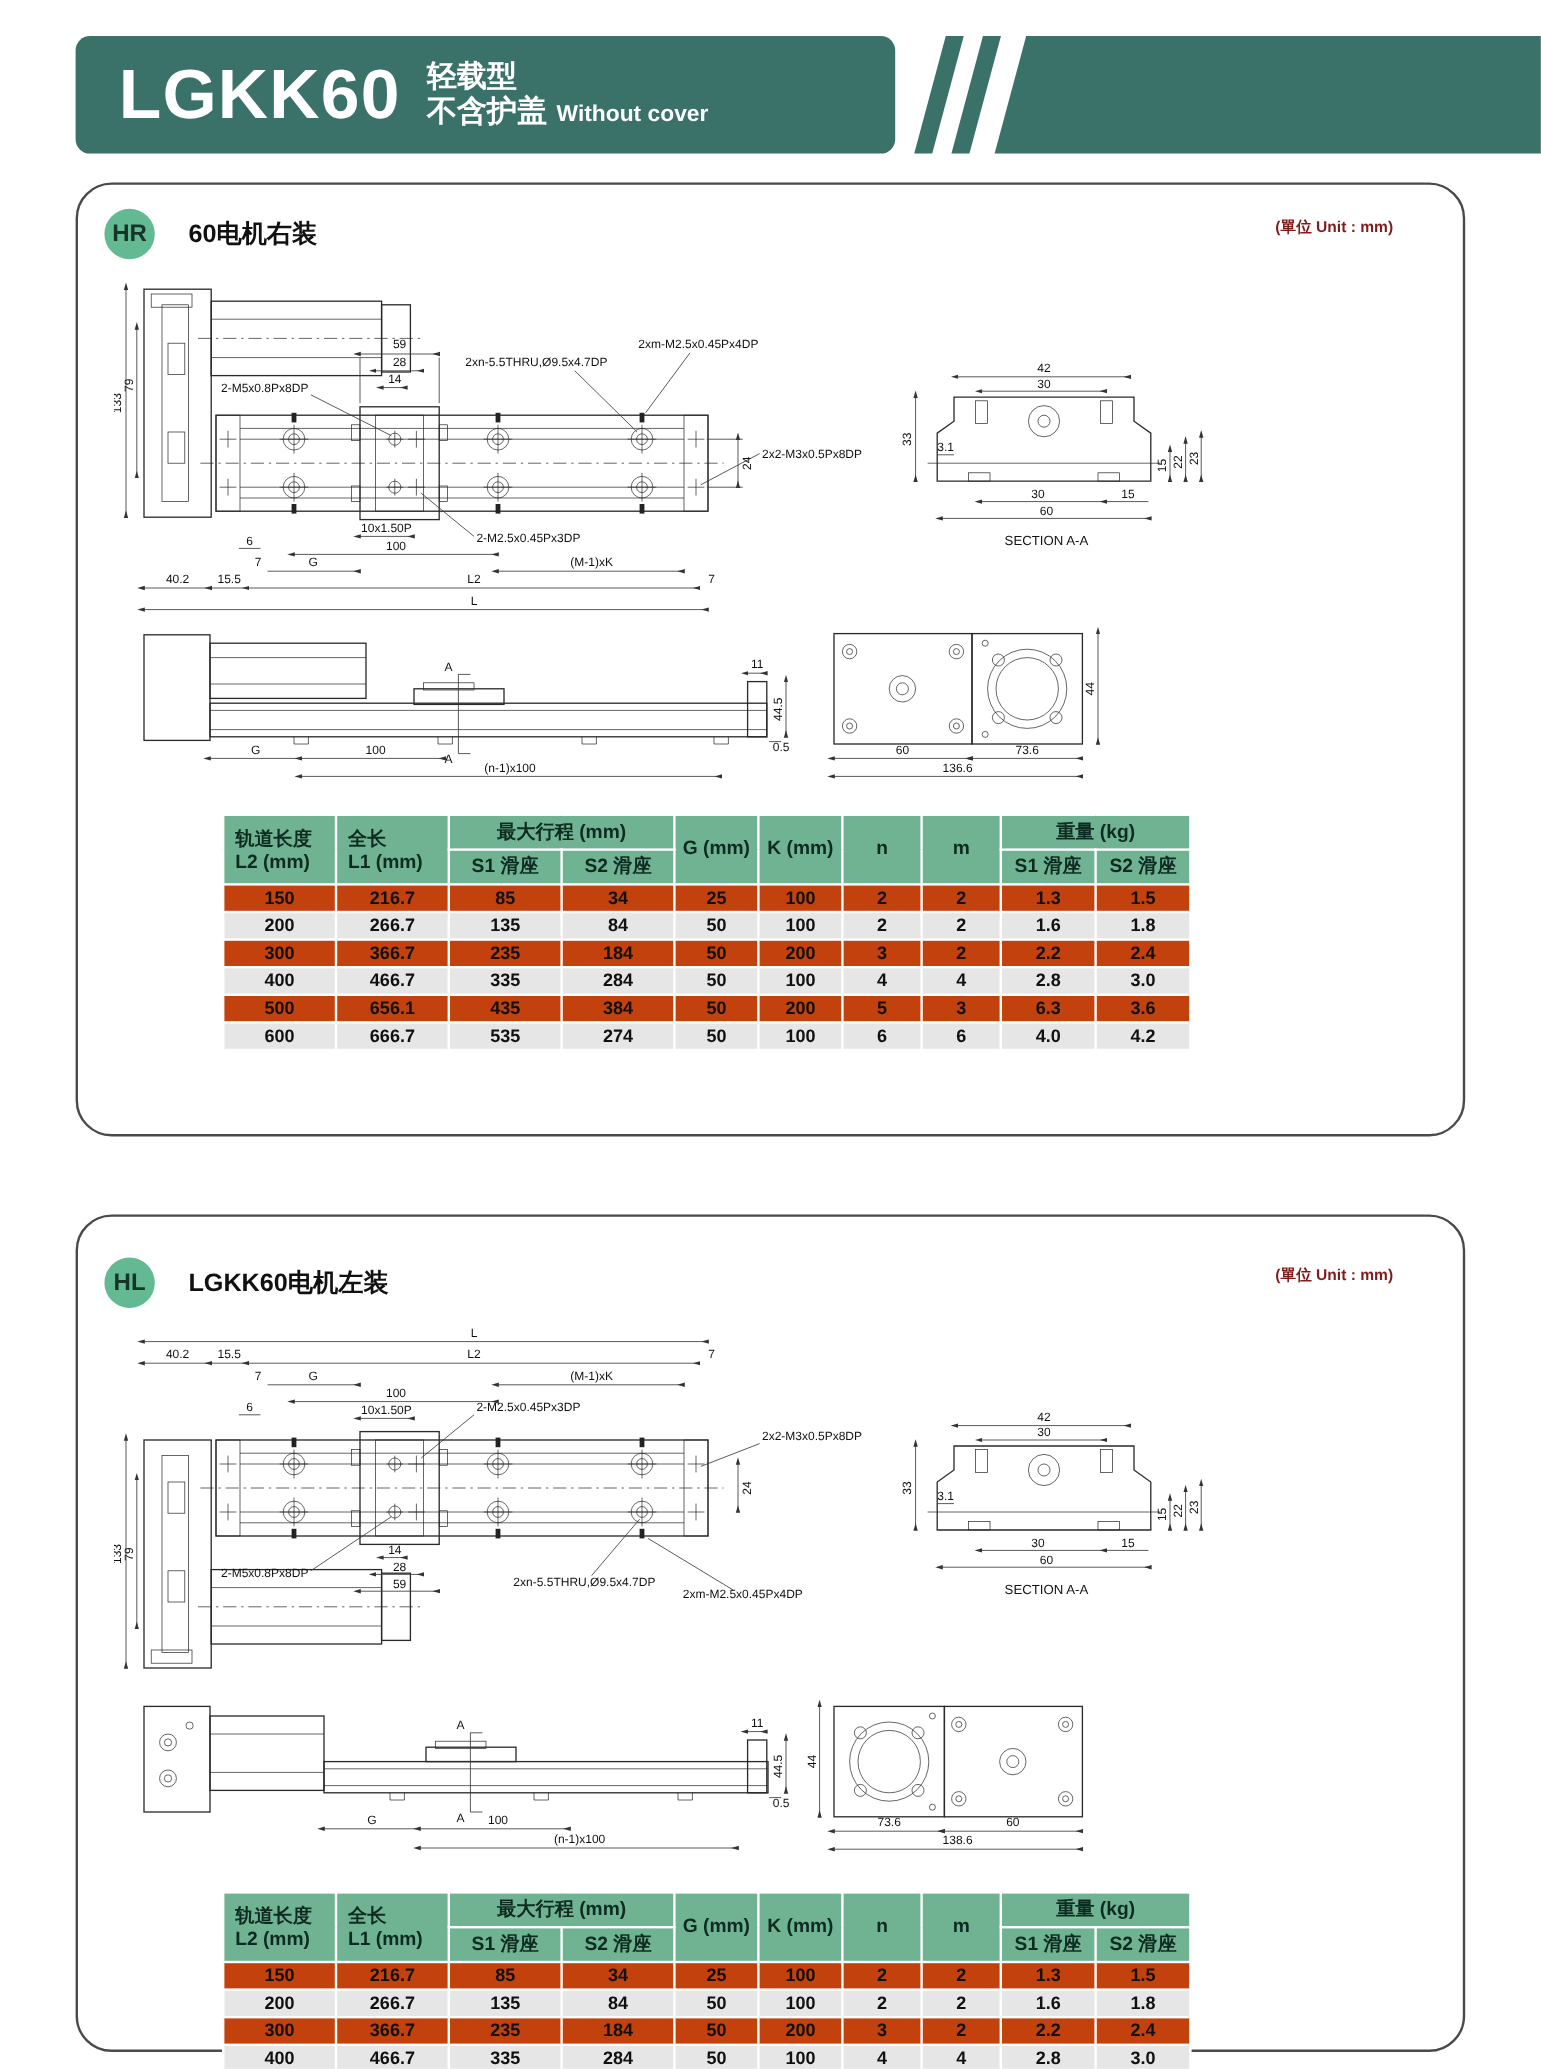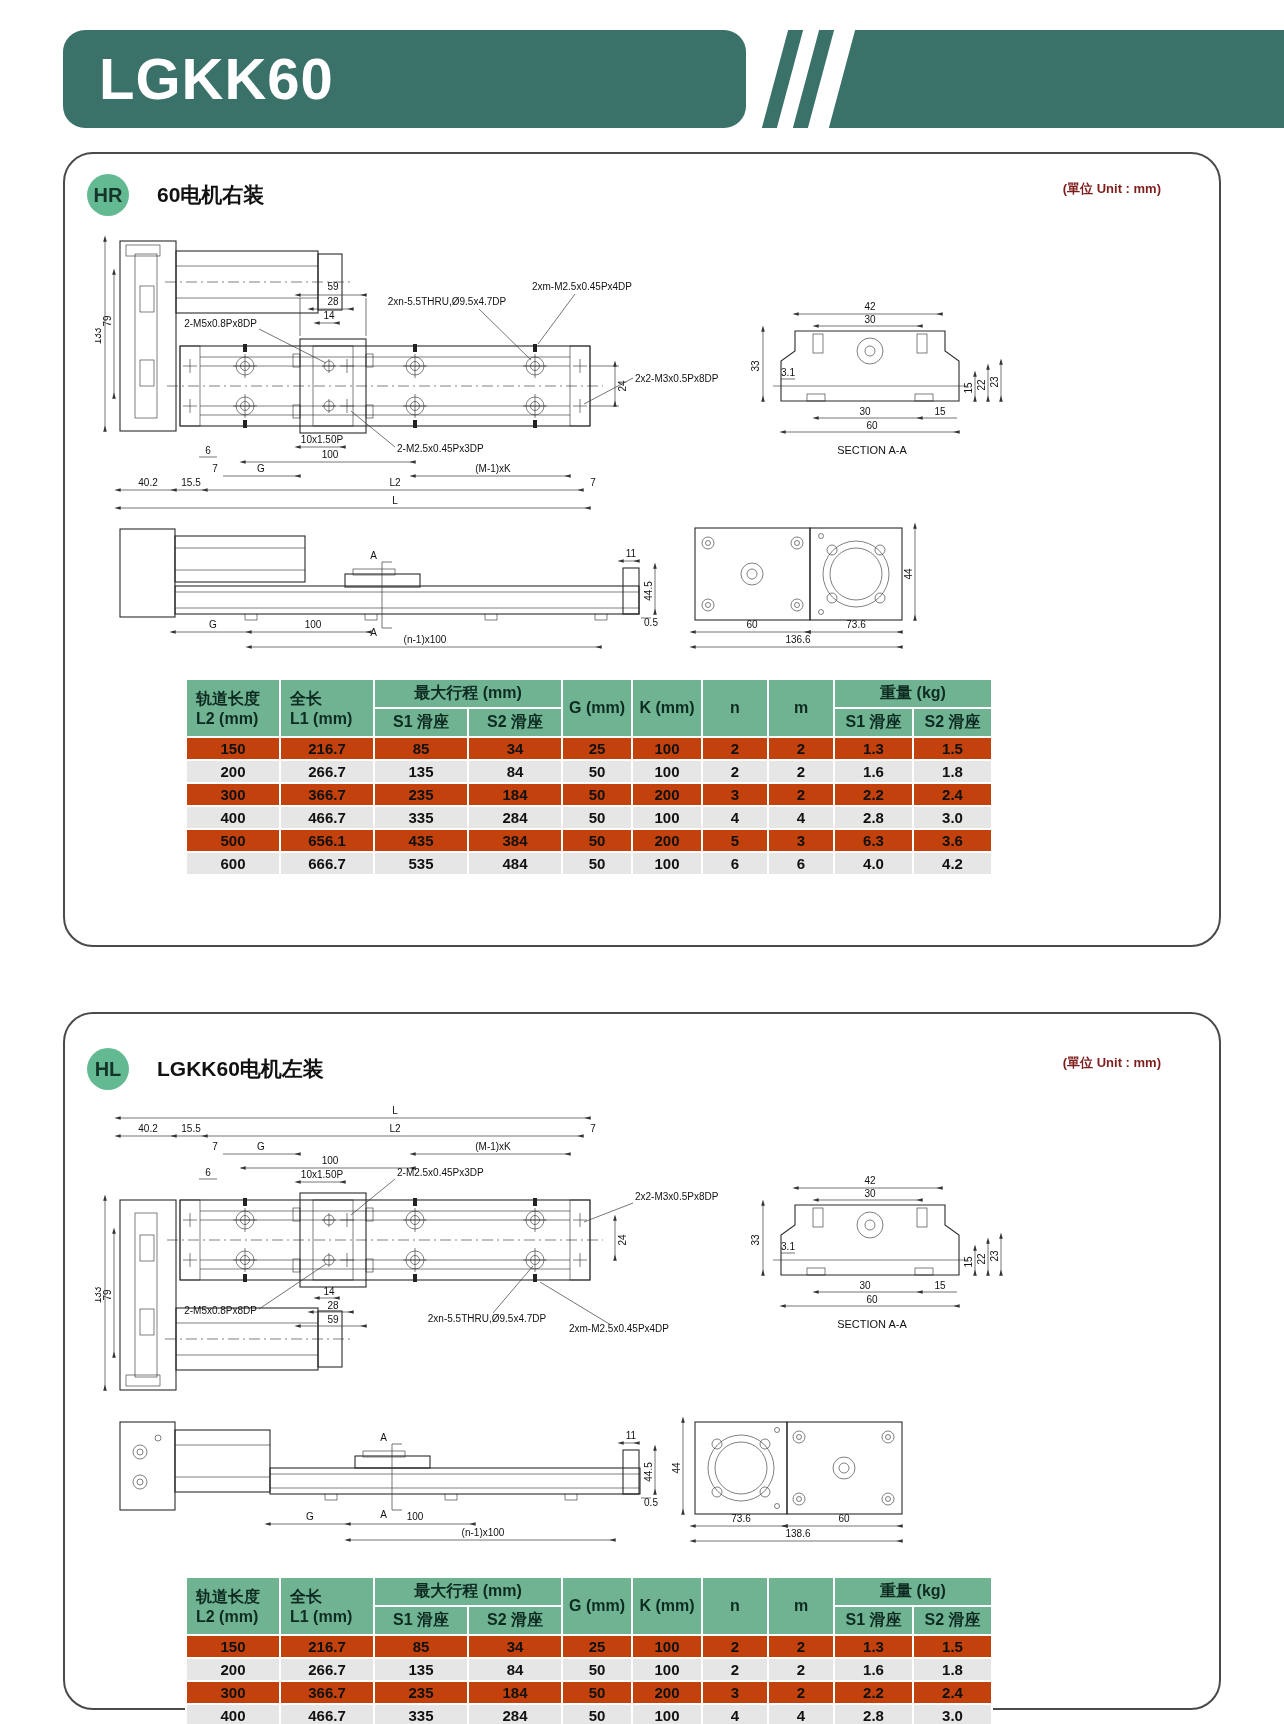--- a/index.html
+++ b/index.html
@@ -1,20 +1,20 @@
 <!DOCTYPE html>
 <html><head>
 <meta charset="utf-8">
 <style>
   html,body{margin:0;padding:0;background:#fff;}
   body{width:1284px;height:1724px;position:relative;font-family:"Liberation Sans",sans-serif;color:#111;overflow:hidden;}
 
   
   .hdr{position:absolute;top:0;left:0;width:1284px;height:140px;}
-  .hdr .block{position:absolute;left:63px;top:30px;width:683px;height:98px;background:#3a7169;border-radius:22px;display:flex;align-items:center;}
+  .hdr .block{position:absolute;left:63px;top:30px;width:683px;height:98px;background:#3a7169;border-radius:12px;display:flex;align-items:center;}
   .hdr .model{color:#fff;font-size:58px;font-weight:700;letter-spacing:1px;margin-left:36px;line-height:1;}
   .hdr .subs{margin-left:22px;color:#fff;line-height:1.15;}
   .hdr .sub-cn{font-size:25px;font-weight:700;}
   .hdr .sub-en{font-size:19px;font-weight:700;margin-left:8px;}
   .stripe{position:absolute;top:30px;height:98px;background:#3a7169;transform:skewX(-15deg);}
   .stripe.s1{left:775px;width:15px;}
   .stripe.s2{left:806px;width:15px;}
   .hdr .band{position:absolute;top:30px;left:842px;width:460px;height:98px;background:#3a7169;transform:skewX(-15deg);}
 
   
@@ -47,20 +47,24 @@
   .spec .h-left{text-align:left;padding-left:9px;}
   .spec tbody tr.g td{background:#c2410c;font-weight:600;}
   .spec tbody tr.w td{background:#e6e6e6;font-weight:600;}
 </style>
 </head>
 <body>
 
 <div class="hdr">
   <div class="block">
     <div class="model">LGKK60</div>
+    <div class="subs">
+      <div class="sub-cn">轻载型</div>
+      <div class="sub-cn"><span>不含护盖</span><span class="sub-en">Without cover</span></div>
+    </div>
   </div>
   <div class="stripe s1"></div>
   <div class="stripe s2"></div>
   <div class="band"></div>
 </div>
 
 <div class="panel" id="panel-hr">
   <div class="sec-head">
     <div class="badge">HR</div>
     <div class="sec-title">60电机右装</div>
@@ -379,21 +383,21 @@
           <td>200</td>
           <td>5</td>
           <td>3</td>
           <td>6.3</td>
           <td>3.6</td>
         </tr>
         <tr class="w">
           <td>600</td>
           <td>666.7</td>
           <td>535</td>
-          <td>484</td>
+          <td>274</td>
           <td>50</td>
           <td>100</td>
           <td>6</td>
           <td>6</td>
           <td>4.0</td>
           <td>4.2</td>
         </tr>
       </tbody>
   </table>
 </div>

